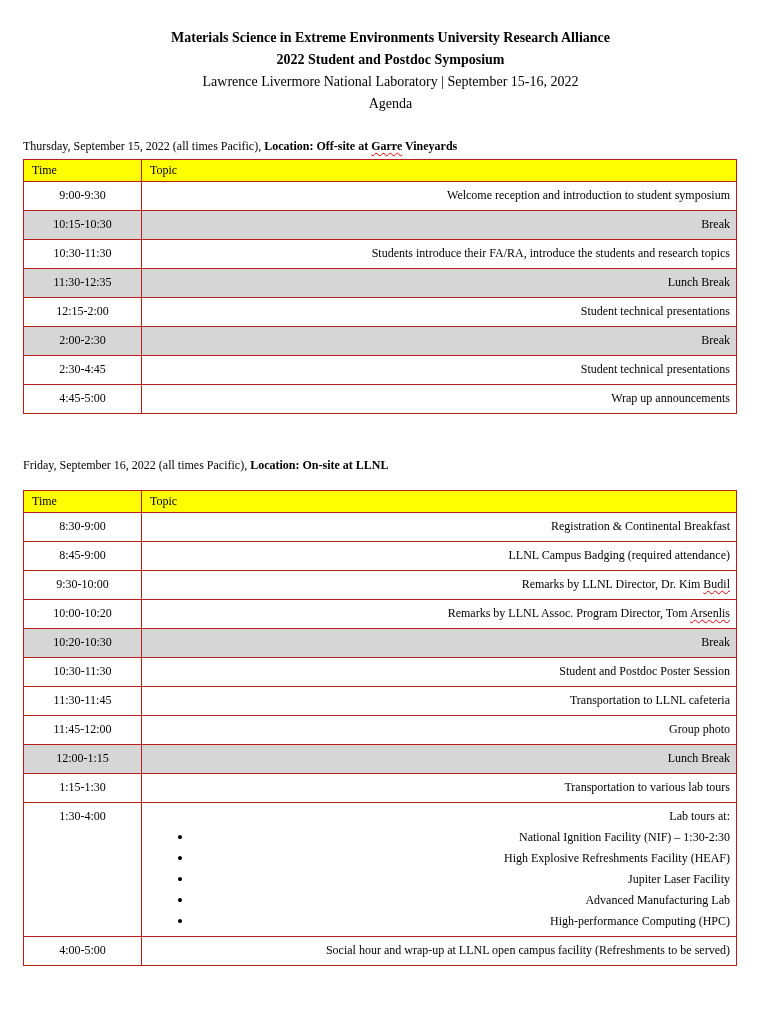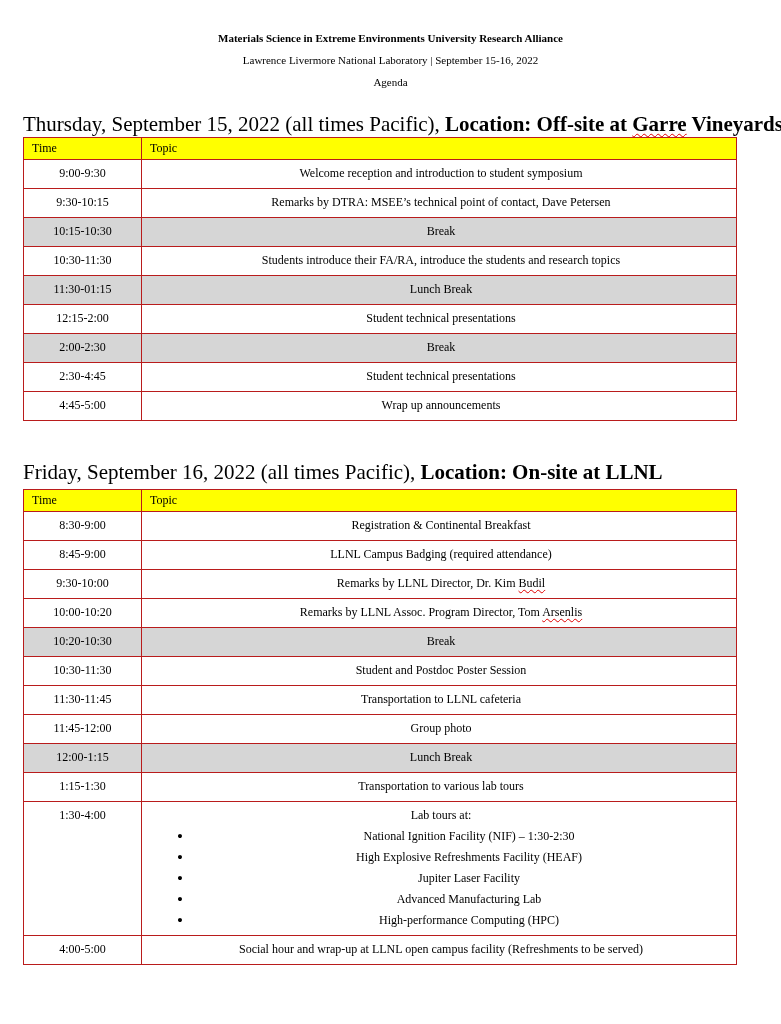--- a/index.html
+++ b/index.html
@@ -14,43 +14,43 @@
     font-family: "Liberation Serif", "DejaVu Serif", serif;
     color: #000000;
     font-size: 16px;
     line-height: 21px;
   }
   .doc {
     padding-top: 27px;
   }
   .doc-header {
     text-align: center;
-    font-size: 11px;
+    font-size: 14px;
     line-height: 22px;
   }
   .doc-header .bold-line {
     font-weight: bold;
   }
   .content {
     margin-left: 23px;
     width: 714px;
   }
   .section-heading {
     margin: 0;
-    font-size: 21px;
+    font-size: 12px;
     line-height: 21px;
     white-space: nowrap;
   }
   .section-thursday .section-heading {
     margin-top: 21px;
     margin-bottom: 2px;
   }
   .section-friday .section-heading {
     margin-top: 41px;
-    margin-bottom: 6px;
+    margin-bottom: 14px;
     font-family: Liberation Serif, serif;
   }
   .bold { font-weight: bold; }
   table.agenda {
     border-collapse: collapse;
     table-layout: fixed;
     width: 714px;
   }
   table.agenda th, table.agenda td {
     border: 1px solid #b91c1c;
@@ -65,21 +65,21 @@
     height: 19px;
     padding: 0 8px;
   }
   th.col-time { width: 101px; }
   td.time {
     text-align: center;
     padding: 3px 2px 4px 2px;
     margin-top: 14px;
   }
   td.topic {
-    text-align: center;
+    text-align: right;
     padding: 3px 6px 4px 10px;
   }
   tr.shaded td {
     background: var(--shaded-bg, #d6d6d6);
   }
   .misspell {
     text-decoration-line: underline;
     text-decoration-style: wavy;
     text-decoration-color: var(--squiggle, #e00000);
     text-decoration-thickness: 1px;
@@ -104,54 +104,51 @@
     font-size: 17px;
   }
 </style>
 </head>
 <body>
 
 <div class="doc">
 
   <header class="doc-header">
     <div class="bold-line">Materials Science in Extreme Environments University Research Alliance</div>
+    <div class="bold-line">2022 Student and Postdoc Symposium</div>
     <div>Lawrence Livermore National Laboratory | September 15-16, 2022</div>
     <div>Agenda</div>
   </header>
 
   <div class="content">
 
     <section class="section-thursday">
       <p class="section-heading"><span>Thursday, September 15, 2022 (all times Pacific), </span><span class="bold">Location: Off-site at </span><span class="bold misspell">Garre</span><span class="bold"> Vineyards</span></p>
       <table class="agenda">
         <thead>
           <tr>
             <th class="col-time">Time</th>
             <th class="col-topic">Topic</th>
           </tr>
         </thead>
         <tbody>
             <tr>
               <td class="time">9:00-9:30</td>
               <td class="topic"><span>Welcome reception and introduction to student symposium</span></td>
             </tr>
-            <tr>
-              <td class="time">9:30-10:15</td>
-              <td class="topic"><span>Remarks by DTRA: MSEE’s technical point of contact, Dave Petersen</span></td>
-            </tr>
             <tr class="shaded">
               <td class="time">10:15-10:30</td>
               <td class="topic"><span>Break</span></td>
             </tr>
             <tr>
               <td class="time">10:30-11:30</td>
               <td class="topic"><span>Students introduce their FA/RA, introduce the students and research topics</span></td>
             </tr>
             <tr class="shaded">
-              <td class="time">11:30-01:15</td>
+              <td class="time">11:30-12:35</td>
               <td class="topic"><span>Lunch Break</span></td>
             </tr>
             <tr>
               <td class="time">12:15-2:00</td>
               <td class="topic"><span>Student technical presentations</span></td>
             </tr>
             <tr class="shaded">
               <td class="time">2:00-2:30</td>
               <td class="topic"><span>Break</span></td>
             </tr>

